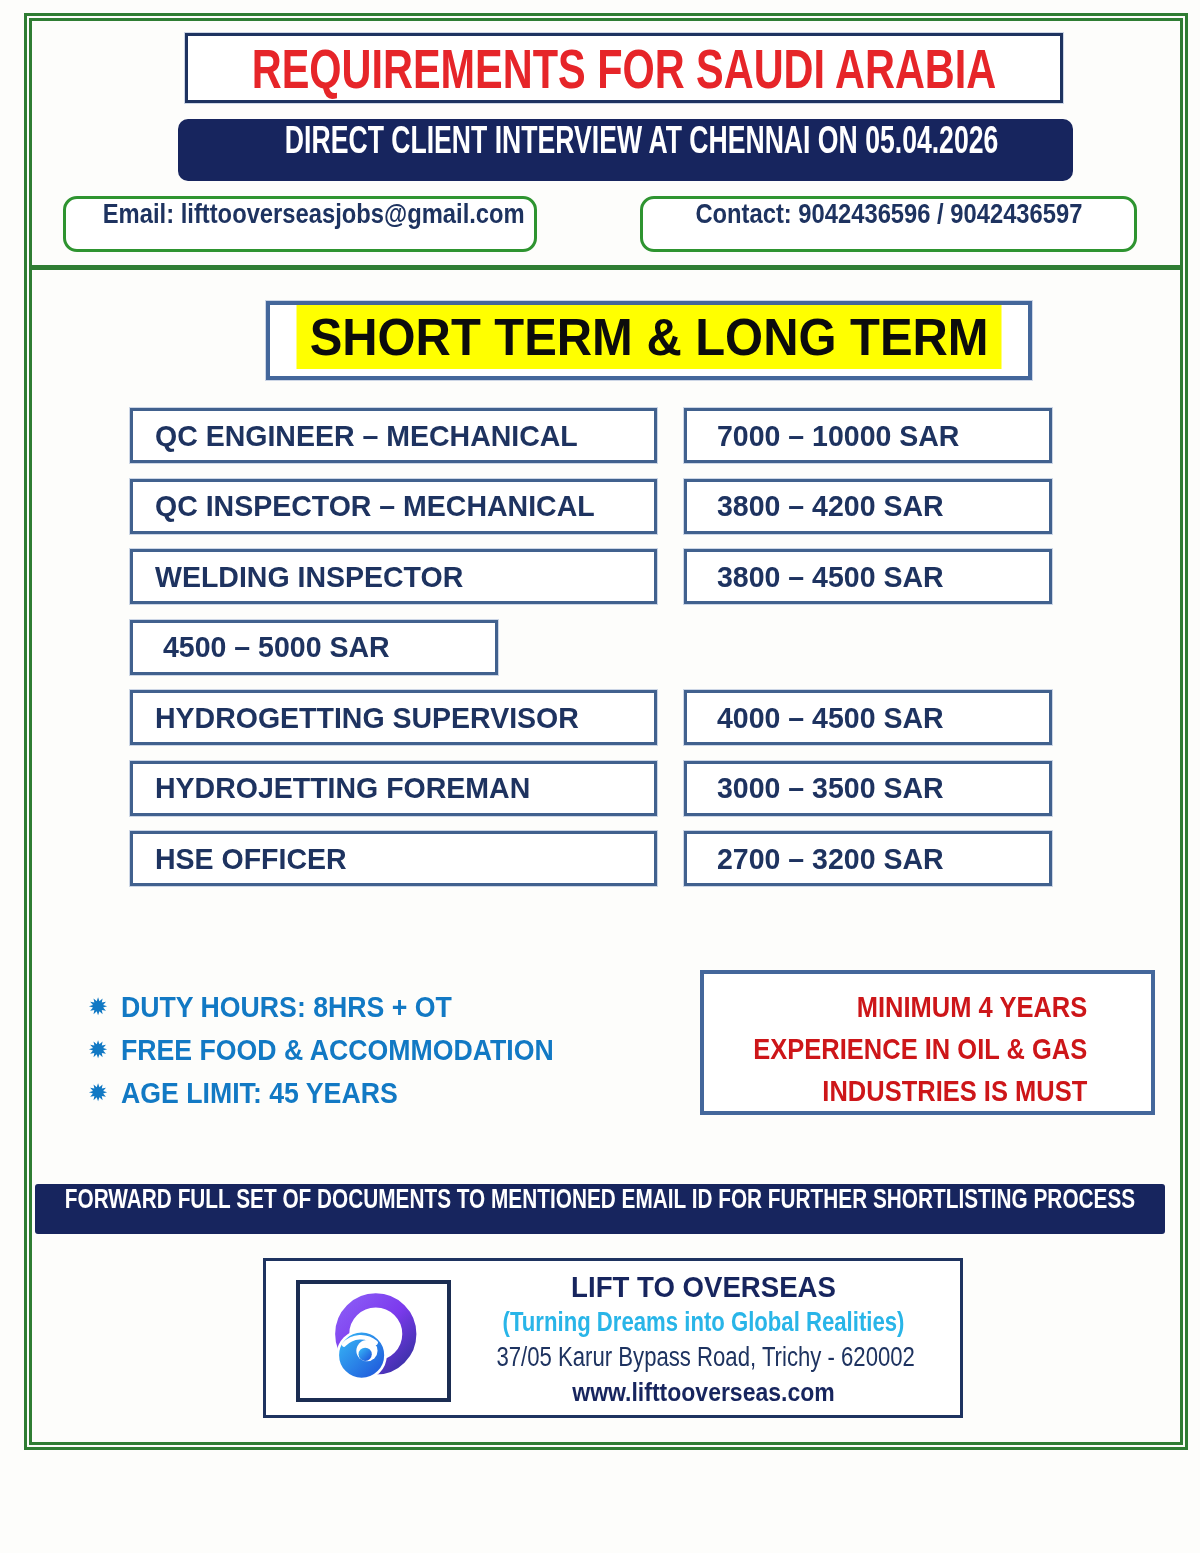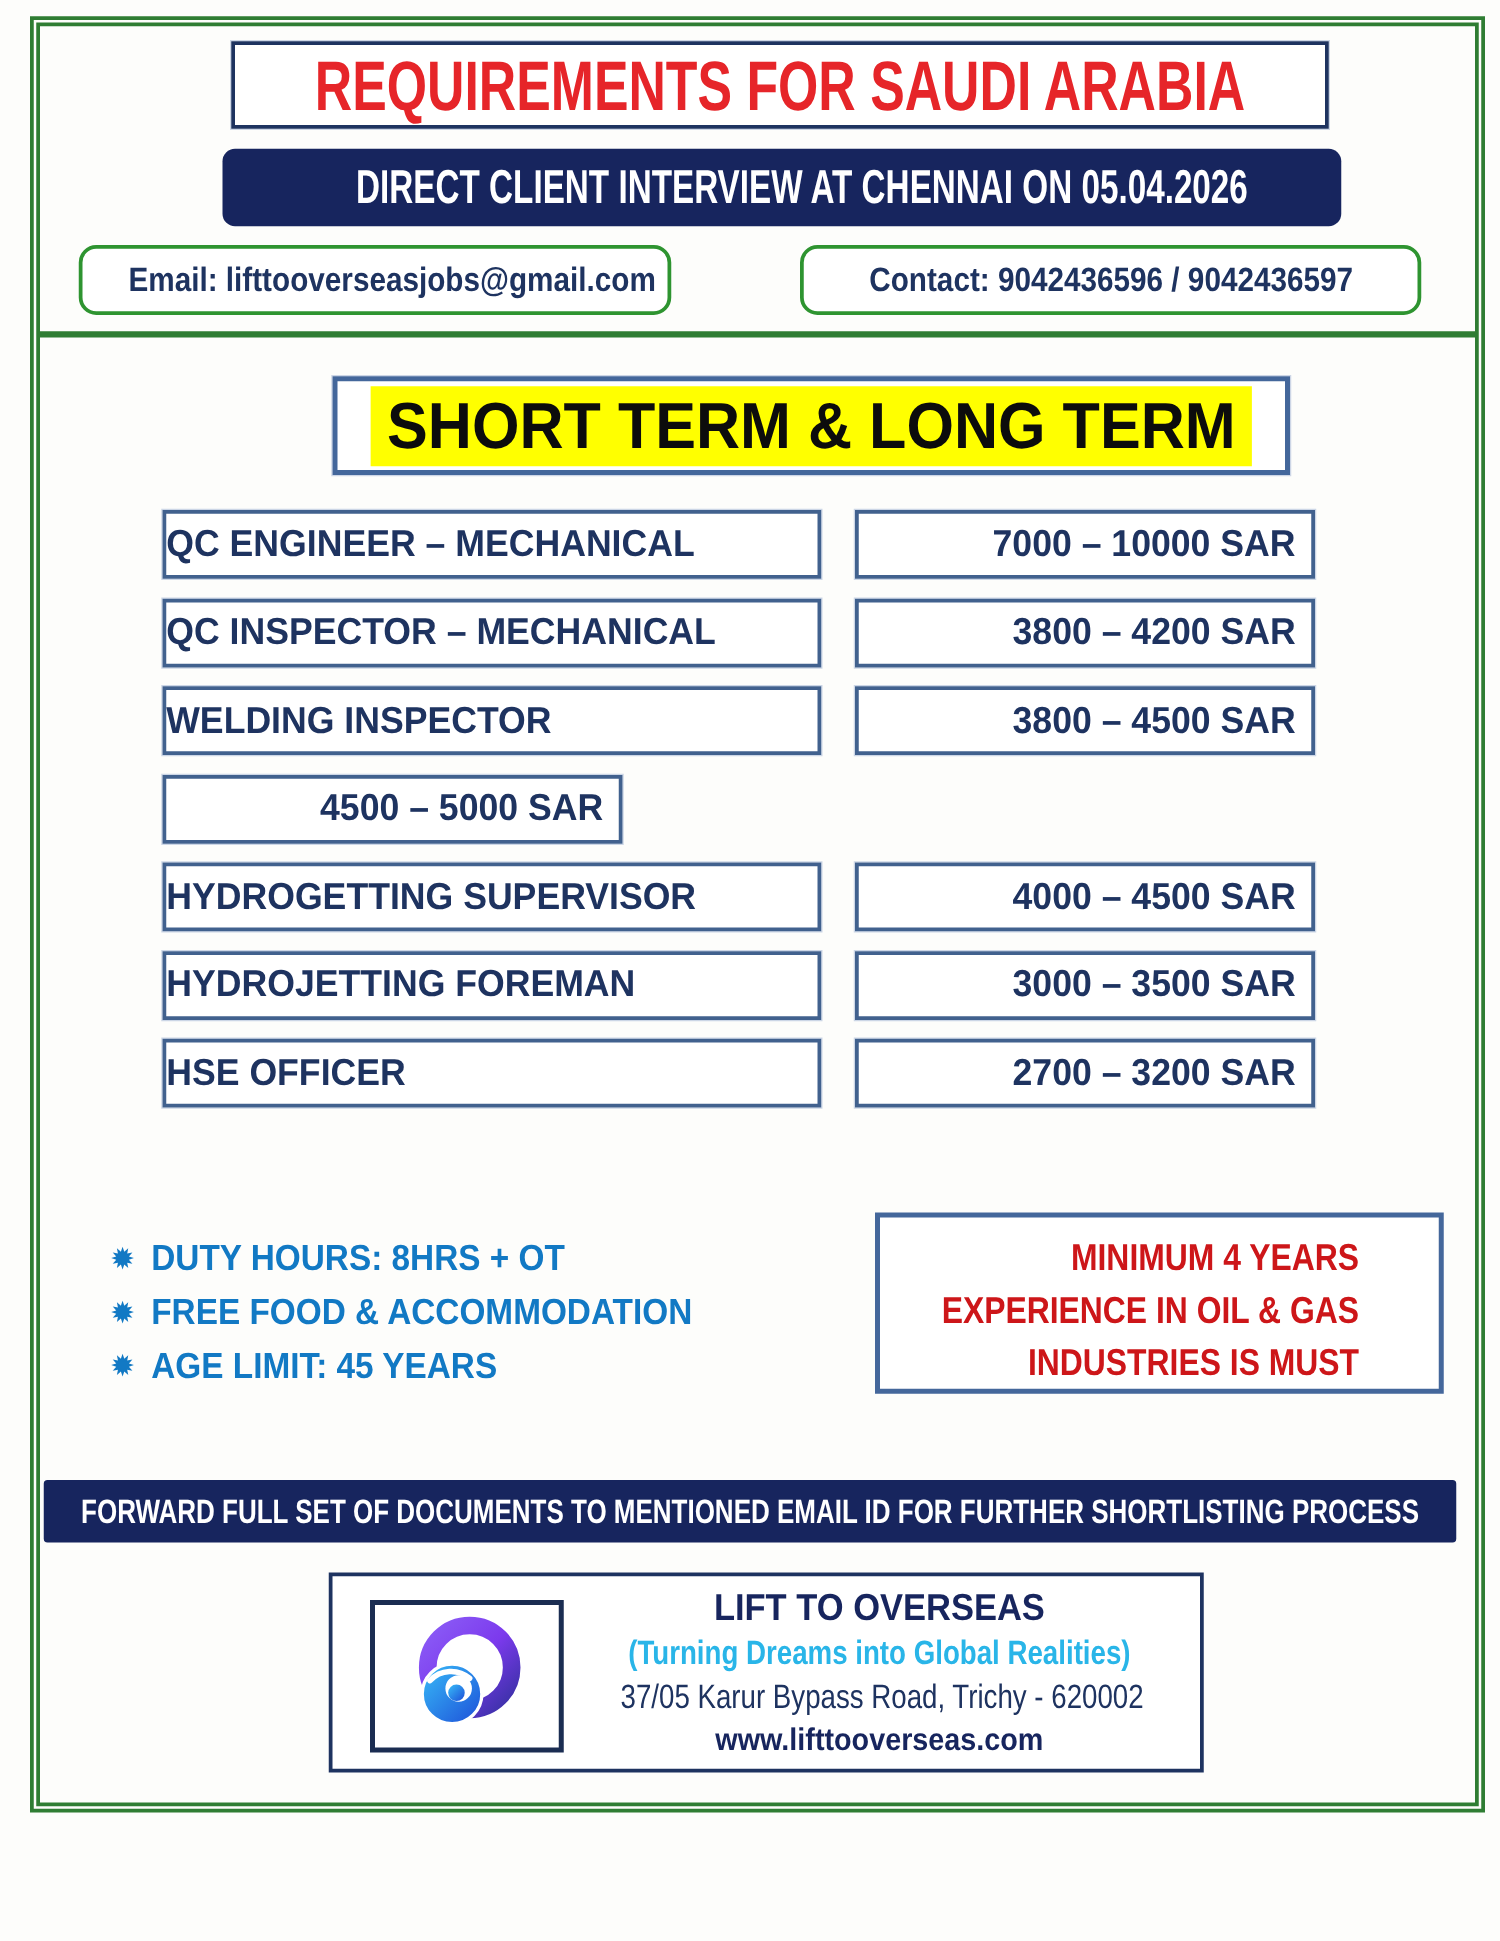--- a/index.html
+++ b/index.html
@@ -22,21 +22,21 @@
     border: 8px double #2f7d33;
   }
 
   .hr-green {
     position: absolute;
     left: 32px; top: 265px;
     width: 1148px; height: 5px;
     background: #2f7d33;
   }
 
-  .flexc { display: flex; align-items: center; justify-content: center; }
+  .flexc { display: flex; align-items: flex-start; justify-content: center; }
 
   
   .title-box {
     position: absolute;
     left: 185px; top: 33px;
     width: 878px; height: 70px;
     background: #ffffff;
     border: 3px solid #1e3360;
     box-shadow: 0 0 0 1px #cdd6e6;
   }
@@ -97,22 +97,22 @@
     width: 922px;
     display: flex; flex-direction: column; gap: 15.5px;
   }
   .job-row { display: flex; justify-content: space-between; height: 55px; }
   .cell {
     background: #ffffff;
     border: 3px solid #41618e;
     box-shadow: 0 0 0 1px #ccd6e6;
     display: flex; align-items: center;
   }
-  .cell.pos { width: 527px; }
-  .cell.sal { width: 368px; padding-left: 4px; justify-content: flex-end; }
+  .cell.pos { width: 527px; padding-left: 22px; }
+  .cell.sal { width: 368px; padding-left: 30px; }
   .cell span {
     font-size: 30px; font-weight: bold; color: #1e3360;
     transform: scaleX(0.95); transform-origin: left center;
     white-space: nowrap;
   }
 
   
   .benefits {
     position: absolute;
     left: 88px; top: 992px;

